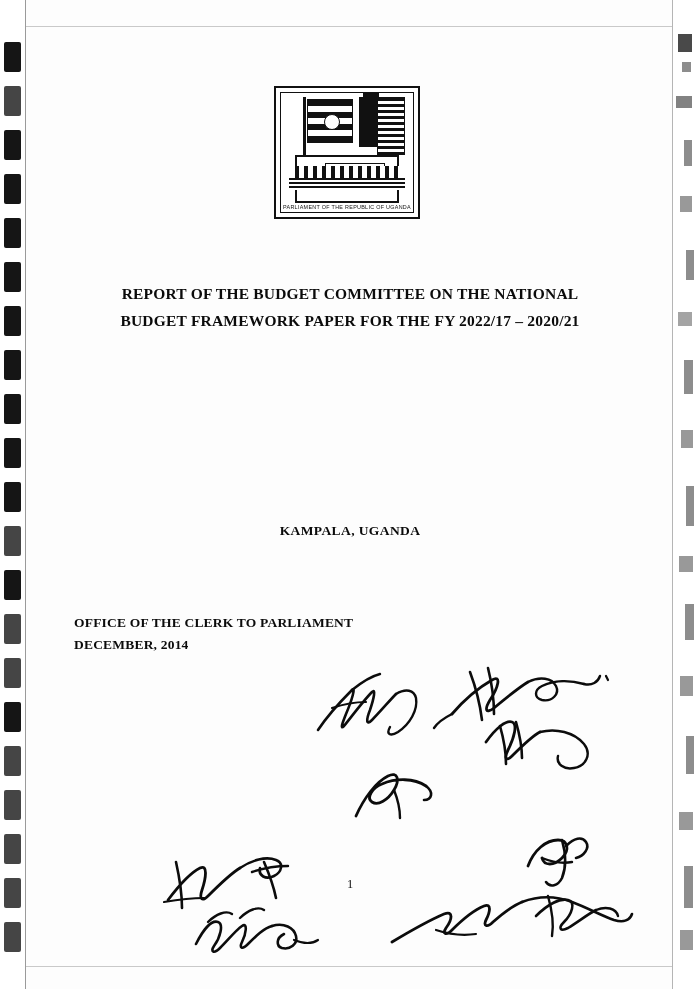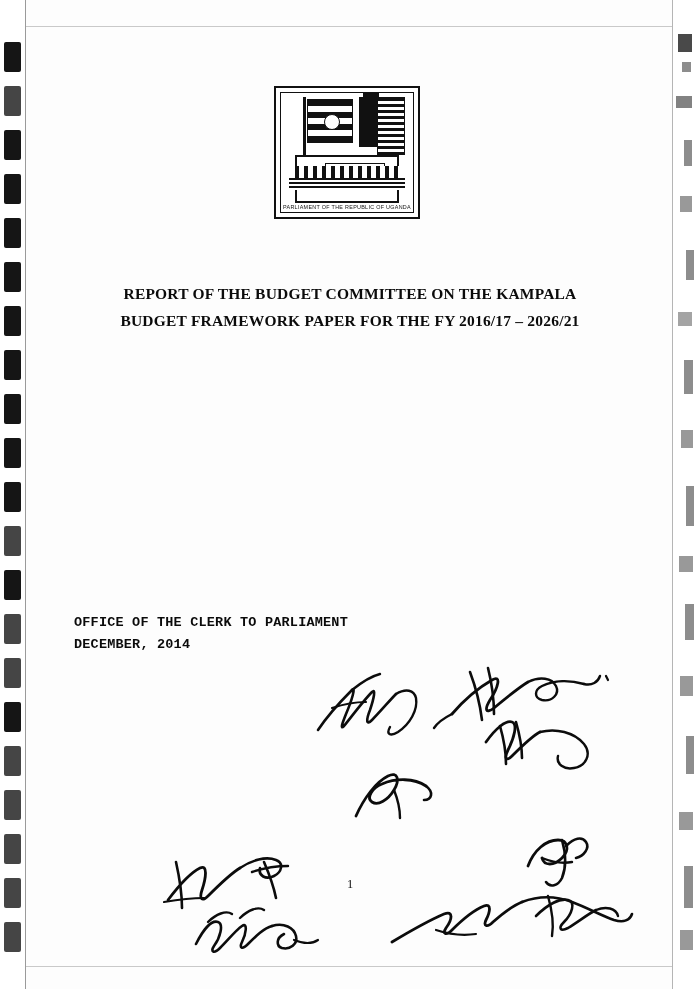--- a/index.html
+++ b/index.html
@@ -224,21 +224,21 @@
     font-family: "Liberation Serif", serif;
     font-weight: bold;
     font-size: 13.5px;
     letter-spacing: .4px;
     color: #0b0b0b;
   }
   .issuer {
     position: absolute;
     left: 74px;
     top: 612px;
-    font-family: Liberation Mono, monospace;
+    font-family: Liberation Serif, serif;
     font-weight: bold;
     font-size: 13.5px;
     line-height: 22px;
     color: #0b0b0b;
     letter-spacing: .2px;
   }
   .page-number {
     position: absolute;
     left: 0; right: 0;
     top: 877px;
@@ -335,24 +335,25 @@
             <div class="mark"></div>
           </div>
       </div>
       <div class="em-cols"></div>
       <div class="em-steps"></div>
       <div class="em-caption">PARLIAMENT OF THE REPUBLIC OF UGANDA</div>
     </div>
   </div>
 
   <div class="doc-title">
-    <div>REPORT OF THE BUDGET COMMITTEE ON THE KAMPALA</div>
-    <div>BUDGET FRAMEWORK PAPER FOR THE FY 2016/17 – 2026/21</div>
-  </div>
-
+    <div>REPORT OF THE BUDGET COMMITTEE ON THE NATIONAL</div>
+    <div>BUDGET FRAMEWORK PAPER FOR THE FY 2022/17 – 2020/21</div>
+  </div>
+
+  <div class="place-line">KAMPALA, UGANDA</div>
 
   <div class="issuer">
     <div>OFFICE OF THE CLERK TO PARLIAMENT</div>
     <div>DECEMBER, 2014</div>
   </div>
 
   <div class="page-number">1</div>
 
   <div id="signatures">
     <svg width="700" height="989" viewBox="0 0 700 989" xmlns="http://www.w3.org/2000/svg">

